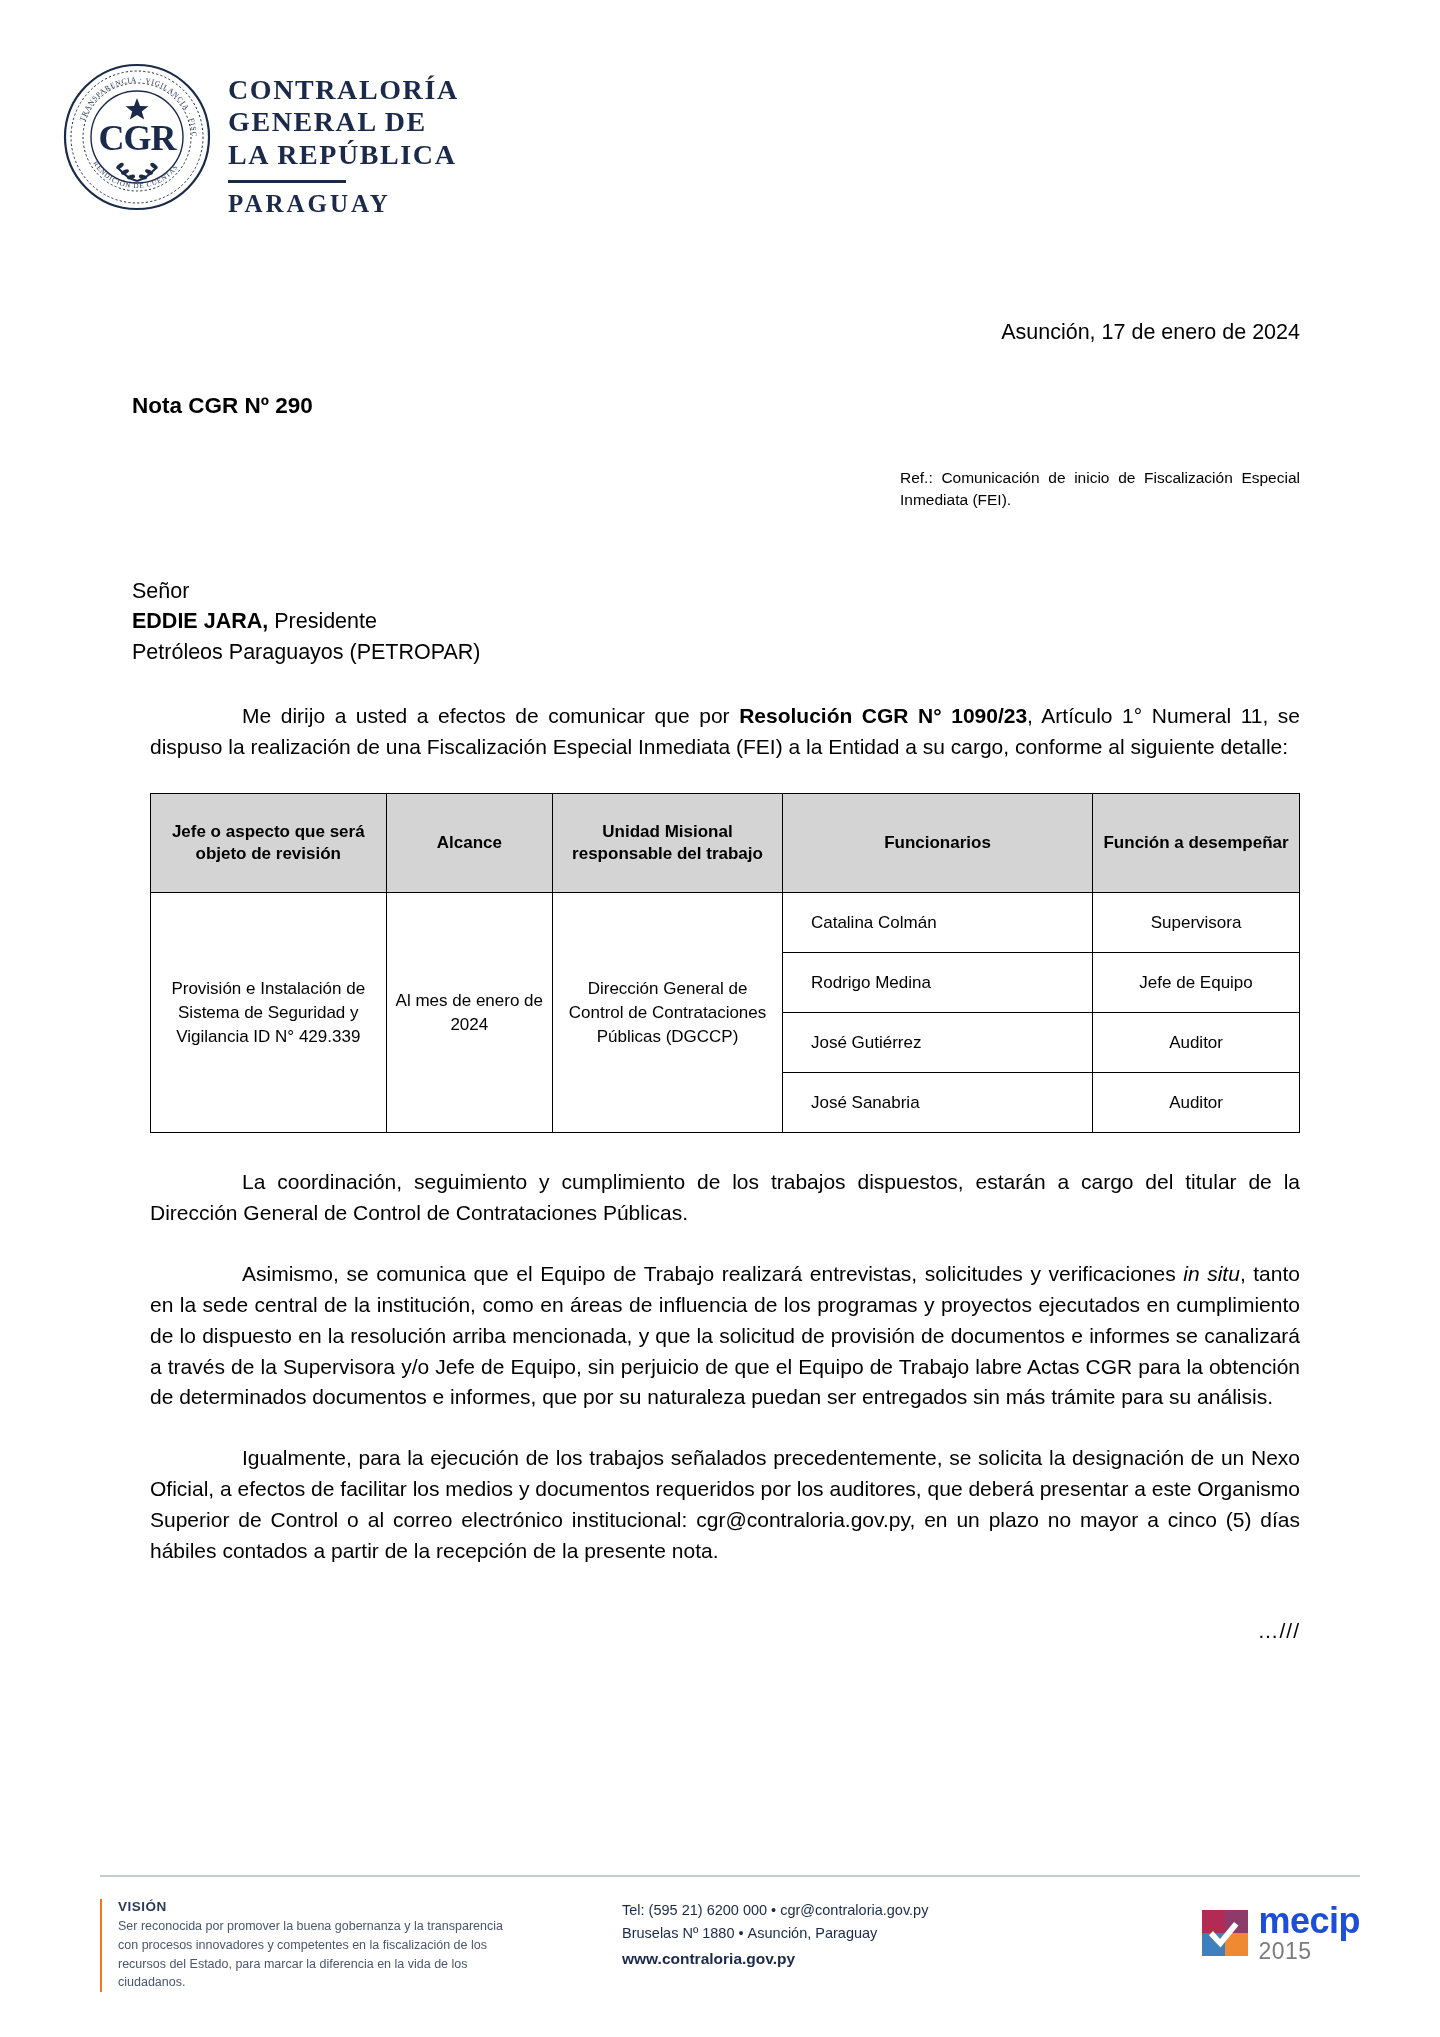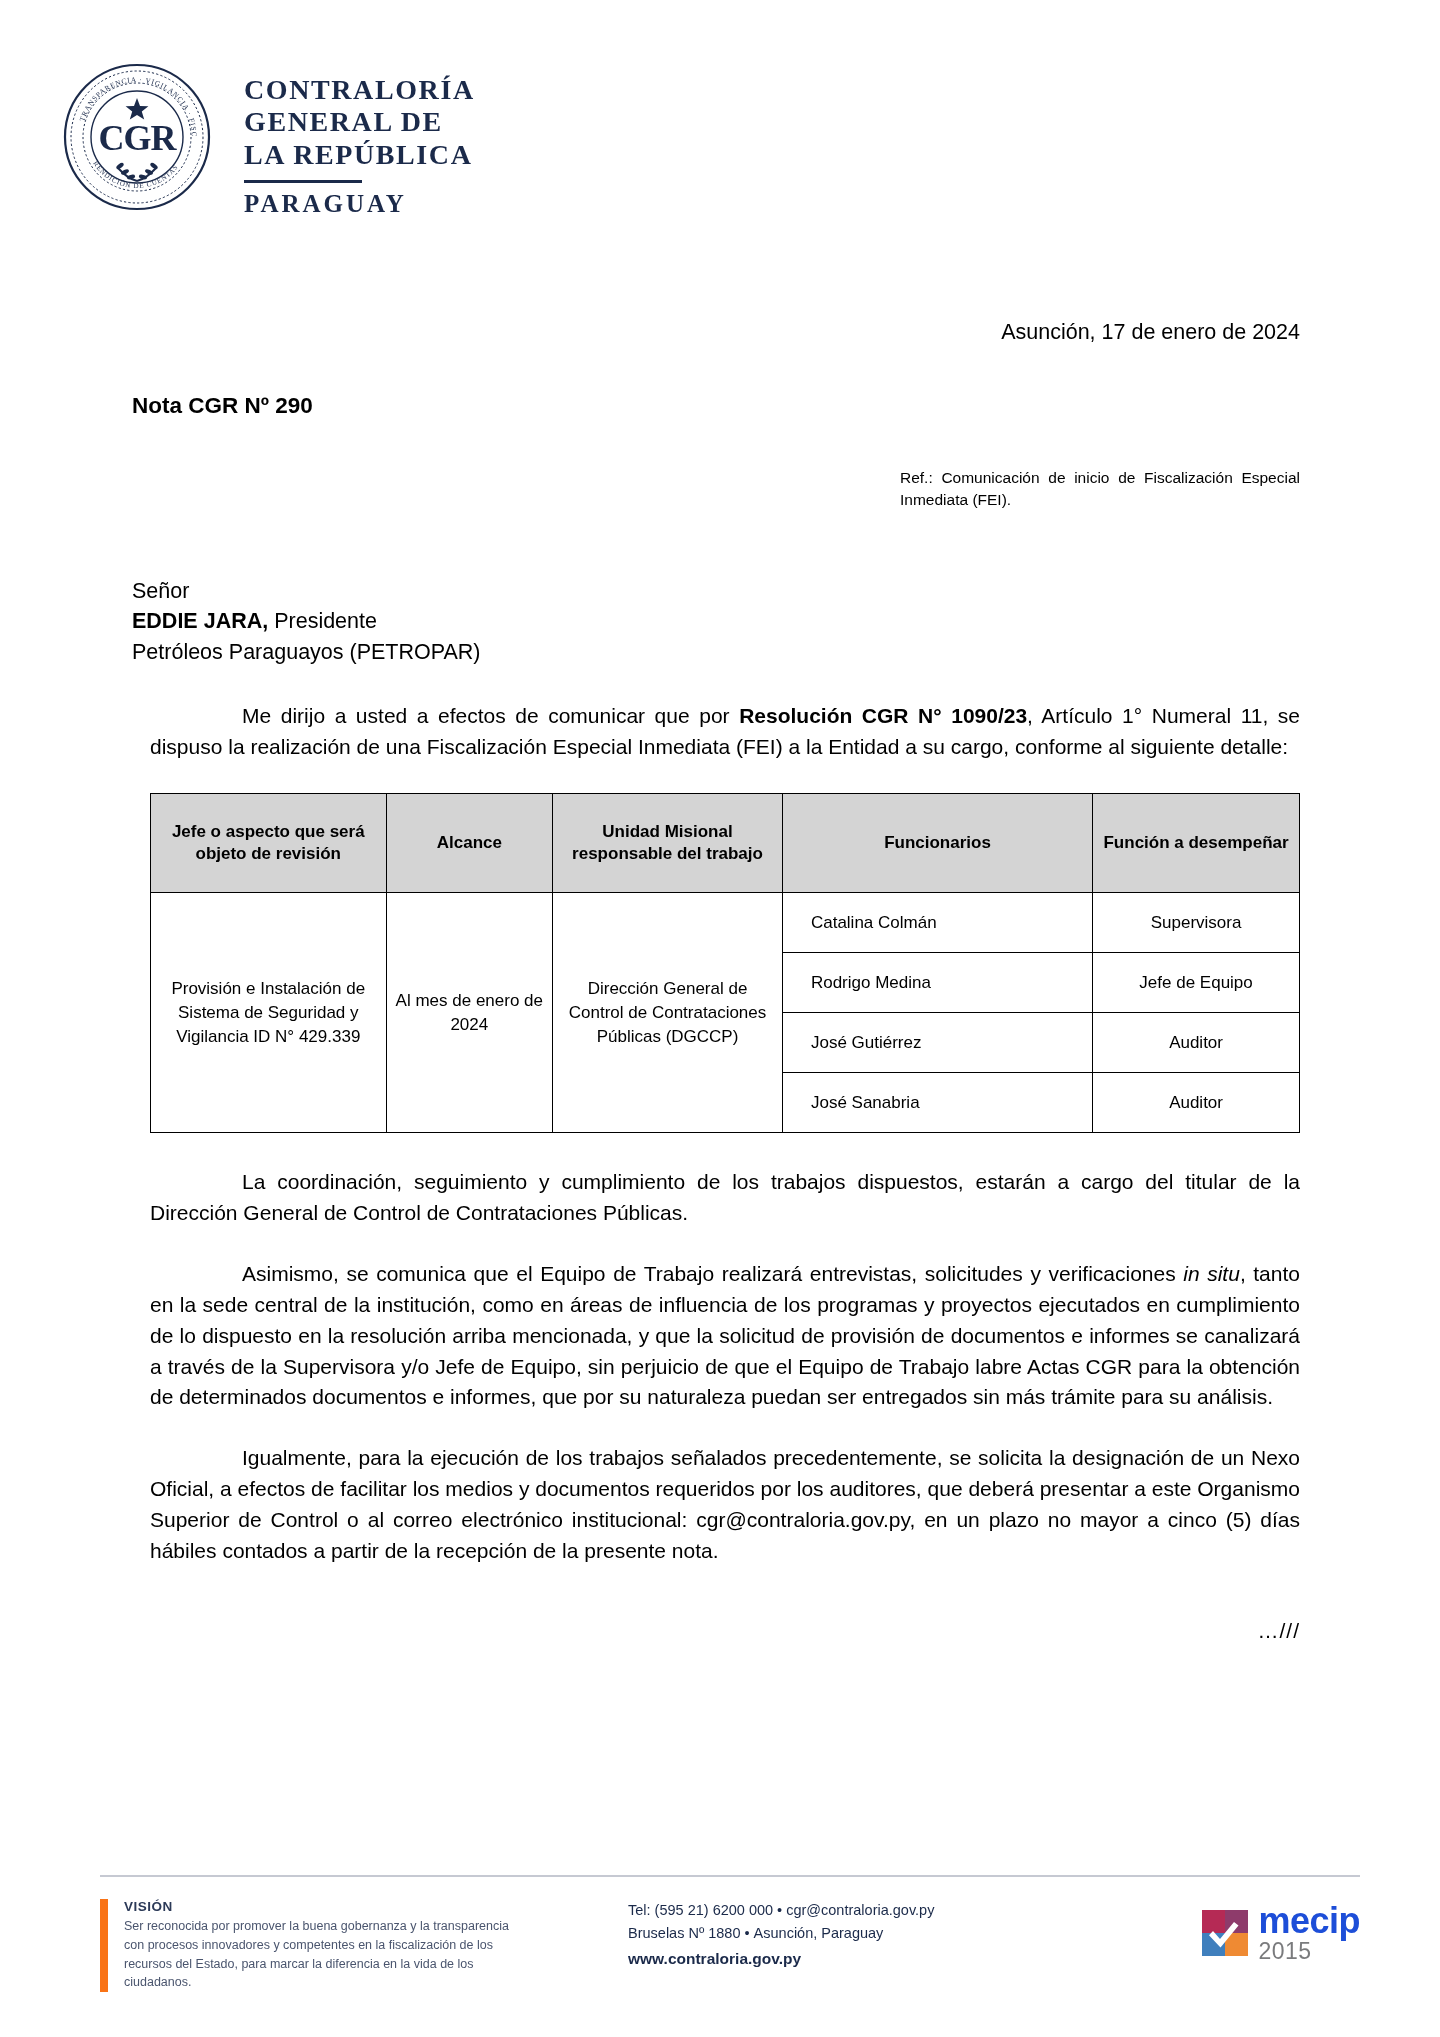--- a/index.html
+++ b/index.html
@@ -31,21 +31,21 @@
   }
   .seal {
     width: 150px;
     height: 150px;
     flex: 0 0 150px;
     position: relative;
   }
   .seal svg { display: block; width: 150px; height: 150px; }
 
   .brandblock {
-    margin-left: 32px;
+    margin-left: 16px;
     padding-top: 12px;
     flex: 0 0 auto;
   }
   .brandline {
     font-family: "Liberation Serif", serif;
     font-weight: bold;
     color: #1b2a4a;
     font-size: 28px;
     letter-spacing: 1.6px;
     line-height: 1.16;
@@ -195,21 +195,21 @@
     background: #c6c9d2;
   }
   .footer-inner {
     position: relative;
     display: flex;
     align-items: flex-start;
     padding-top: 24px;
   }
   .vision {
     padding-left: 16px;
-    border-left: 8px solid #f97316;
+    border-left: 2px solid #f97316;
     flex: 0 0 400px;
   }
   .vision-title {
     font-size: 13.5px;
     font-weight: bold;
     color: #2c3a58;
     letter-spacing: 0.5px;
     margin-bottom: 3px;
   }
   .vision-body {

